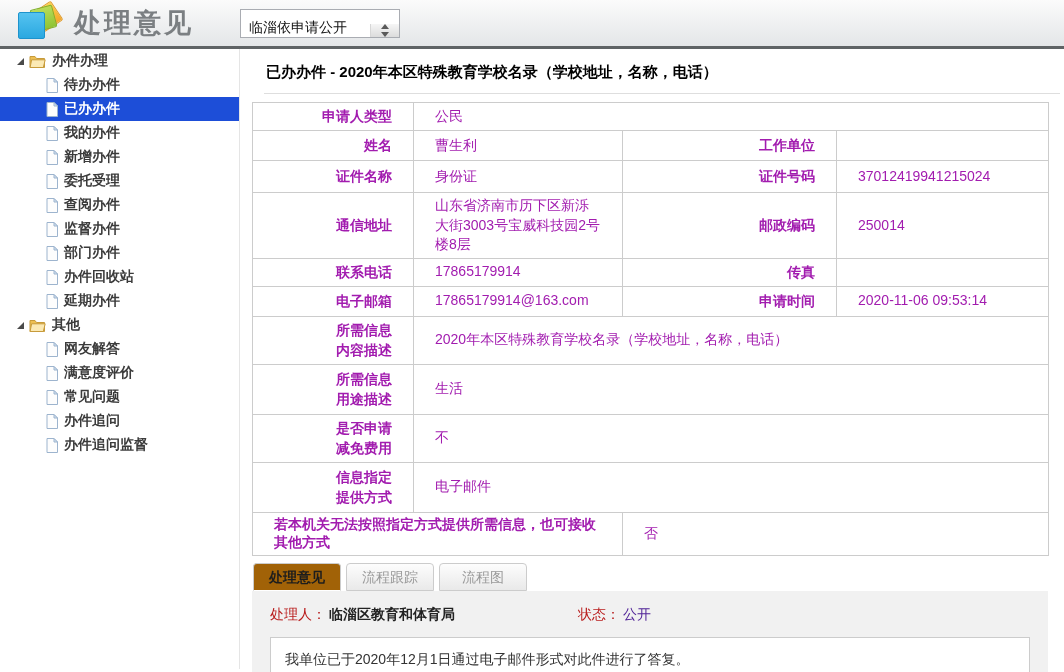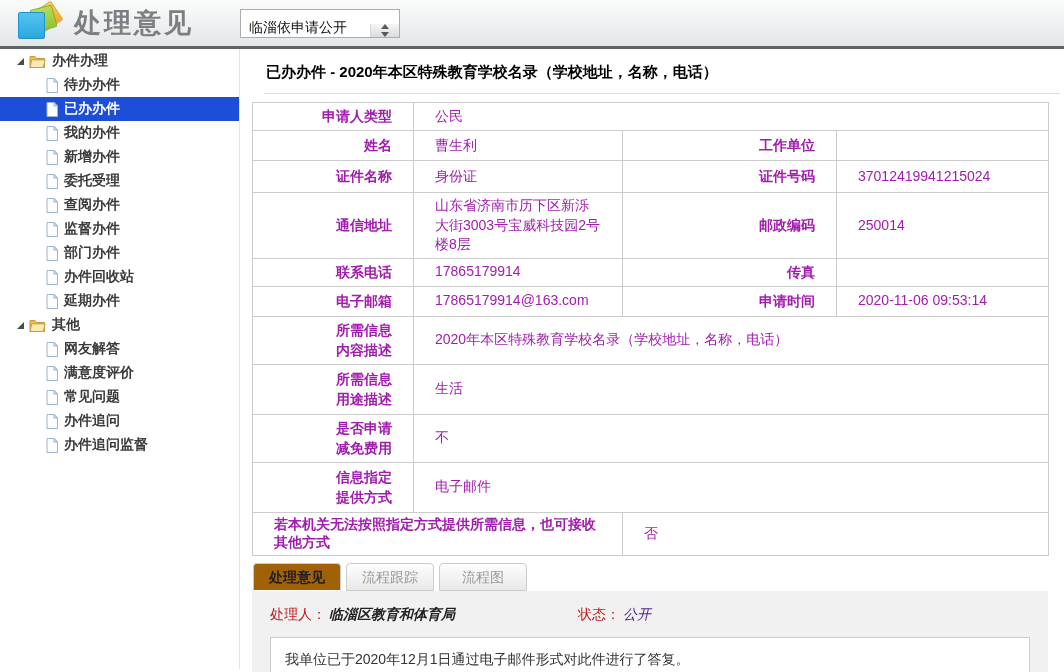--- a/index.html
+++ b/index.html
@@ -58,21 +58,21 @@
   .tab { min-width:88px; height:28px; line-height:26px; padding:0 14px; text-align:center;
     font-size:14px; color:#999; background:linear-gradient(#fdfdfd,#e9e9e9);
     border:1px solid #ccc; border-radius:4px 4px 0 0; cursor:pointer; }
   .tab.active { background:#a16207; color:#1d1d1d; border-bottom-color:#fff; font-weight:bold; }
 
   
   .panel { width:796px; background:#f1f1f1; padding:15px 18px 14px 18px; min-height:95px; }
   .meta { display:flex; font-size:14px; align-items:baseline; }
   .mg1 { width:308px; } .mg2 { width:328px; } .mg3 { flex:1; }
   .meta-label { color:#b91c1c; }
-  .meta-value { color:#222; font-weight:bold; margin-left:3px;font-style:italic; }
+  .meta-value { color:#222; font-weight:bold; margin-left:3px; }
   .status-value { color:#4c1d95; font-weight:normal; }
   .reply-box { margin-top:13px; background:#fff; border:1px solid #ccc; padding:12px 14px;
     font-size:14px; color:#333; line-height:1.4; }
 </style>
 </head>
 <body>
 
 <div class="header">
   <div class="logo">
     <div class="sq sq-yellow"></div>

